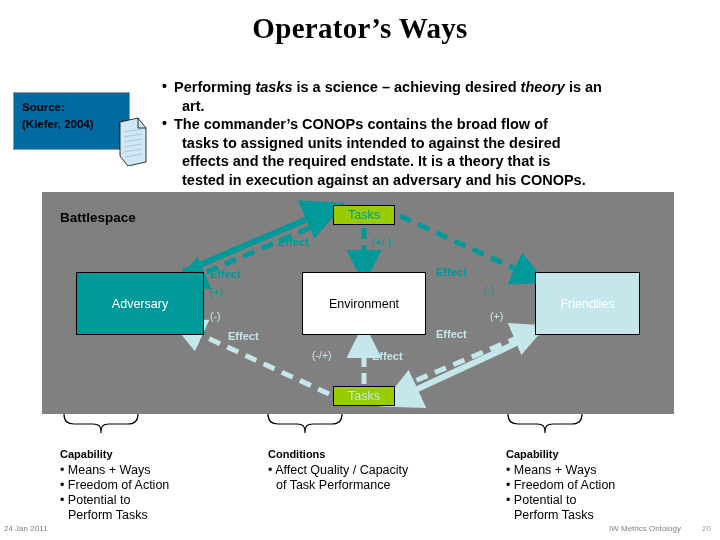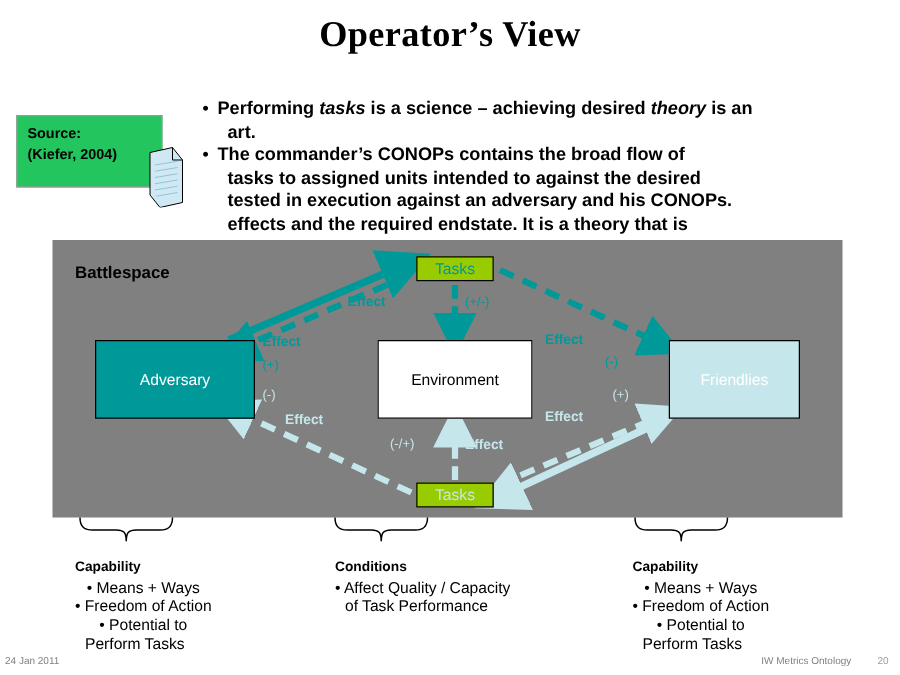--- a/index.html
+++ b/index.html
@@ -36,21 +36,21 @@
   }
 
   
   .source-box {
     position: absolute;
     left: 13px;
     top: 92px;
     width: 117px;
     height: 58px;
     border: 1px solid #9a9a9a;
-    background: #22c55e;
+    background: #0369a1;
     box-sizing: border-box;
     padding: 6px 0 0 8px;
   }
   .source-line {
     font-size: 11.5px;
     font-weight: bold;
     color: #000000;
     line-height: 17px;
     white-space: nowrap;
   }
@@ -189,21 +189,20 @@
   }
   .caption .hd {
     font-weight: bold;
     font-size: 11px;
     display: block;
     margin-bottom: 1px;
   }
   .caption .li {
     display: block;
     white-space: nowrap;
-    text-align: center;
   }
   .caption .li2 {
     display: block;
     padding-left: 8px;
     white-space: nowrap;
   }
 
   
   .footer-date {
     position: absolute;
@@ -225,21 +224,21 @@
     top: 524px;
     font-size: 8px;
     color: #9a9a9a;
   }
 </style>
 </head>
 <body>
 
 <div class="slide">
 
-  <div class="title">Operator’s View</div>
+  <div class="title">Operator’s Ways</div>
 
   <div class="source-box">
     <div class="source-line">Source:</div>
     <div class="source-line">(Kiefer, 2004)</div>
   </div>
   <svg class="doc-icon" viewBox="0 0 30 50">
     <path d="M2,6 L20,2 L28,12 L28,46 L10,50 L2,40 Z" fill="#cfe8f3" stroke="#000000" stroke-width="0.8"></path>
     <path d="M20,2 L20,12 L28,12" fill="none" stroke="#000000" stroke-width="0.8"></path>
     <g stroke="#7fb7cf" stroke-width="0.6">
       <line x1="6" y1="16" x2="24" y2="13"></line>
@@ -254,22 +253,22 @@
   <div class="bullets">
     <div class="bullet-row">
       <span class="dot">•</span>
       <span>Performing </span><em>tasks</em><span> is a science – achieving desired </span><em>theory</em><span> is an</span>
       <span class="ind">art.</span>
     </div>
     <div class="bullet-row">
       <span class="dot">•</span>
       <span>The commander’s CONOPs contains the broad flow of</span>
       <span class="ind">tasks to assigned units intended to against the desired</span>
+      <span class="ind">effects and the required endstate.  It is a theory that is</span>
       <span class="ind">tested in execution against an adversary and his CONOPs.</span>
-      <span class="ind">effects and the required endstate.  It is a theory that is</span>
     </div>
   </div>
 
   <div class="battlespace">
 
     <div class="bs-label">Battlespace</div>
 
     <svg class="arrows" viewBox="0 0 632 222">
       <defs>
         <marker id="tealHead" markerWidth="6" markerHeight="6" refX="3.2" refY="3" orient="auto">

